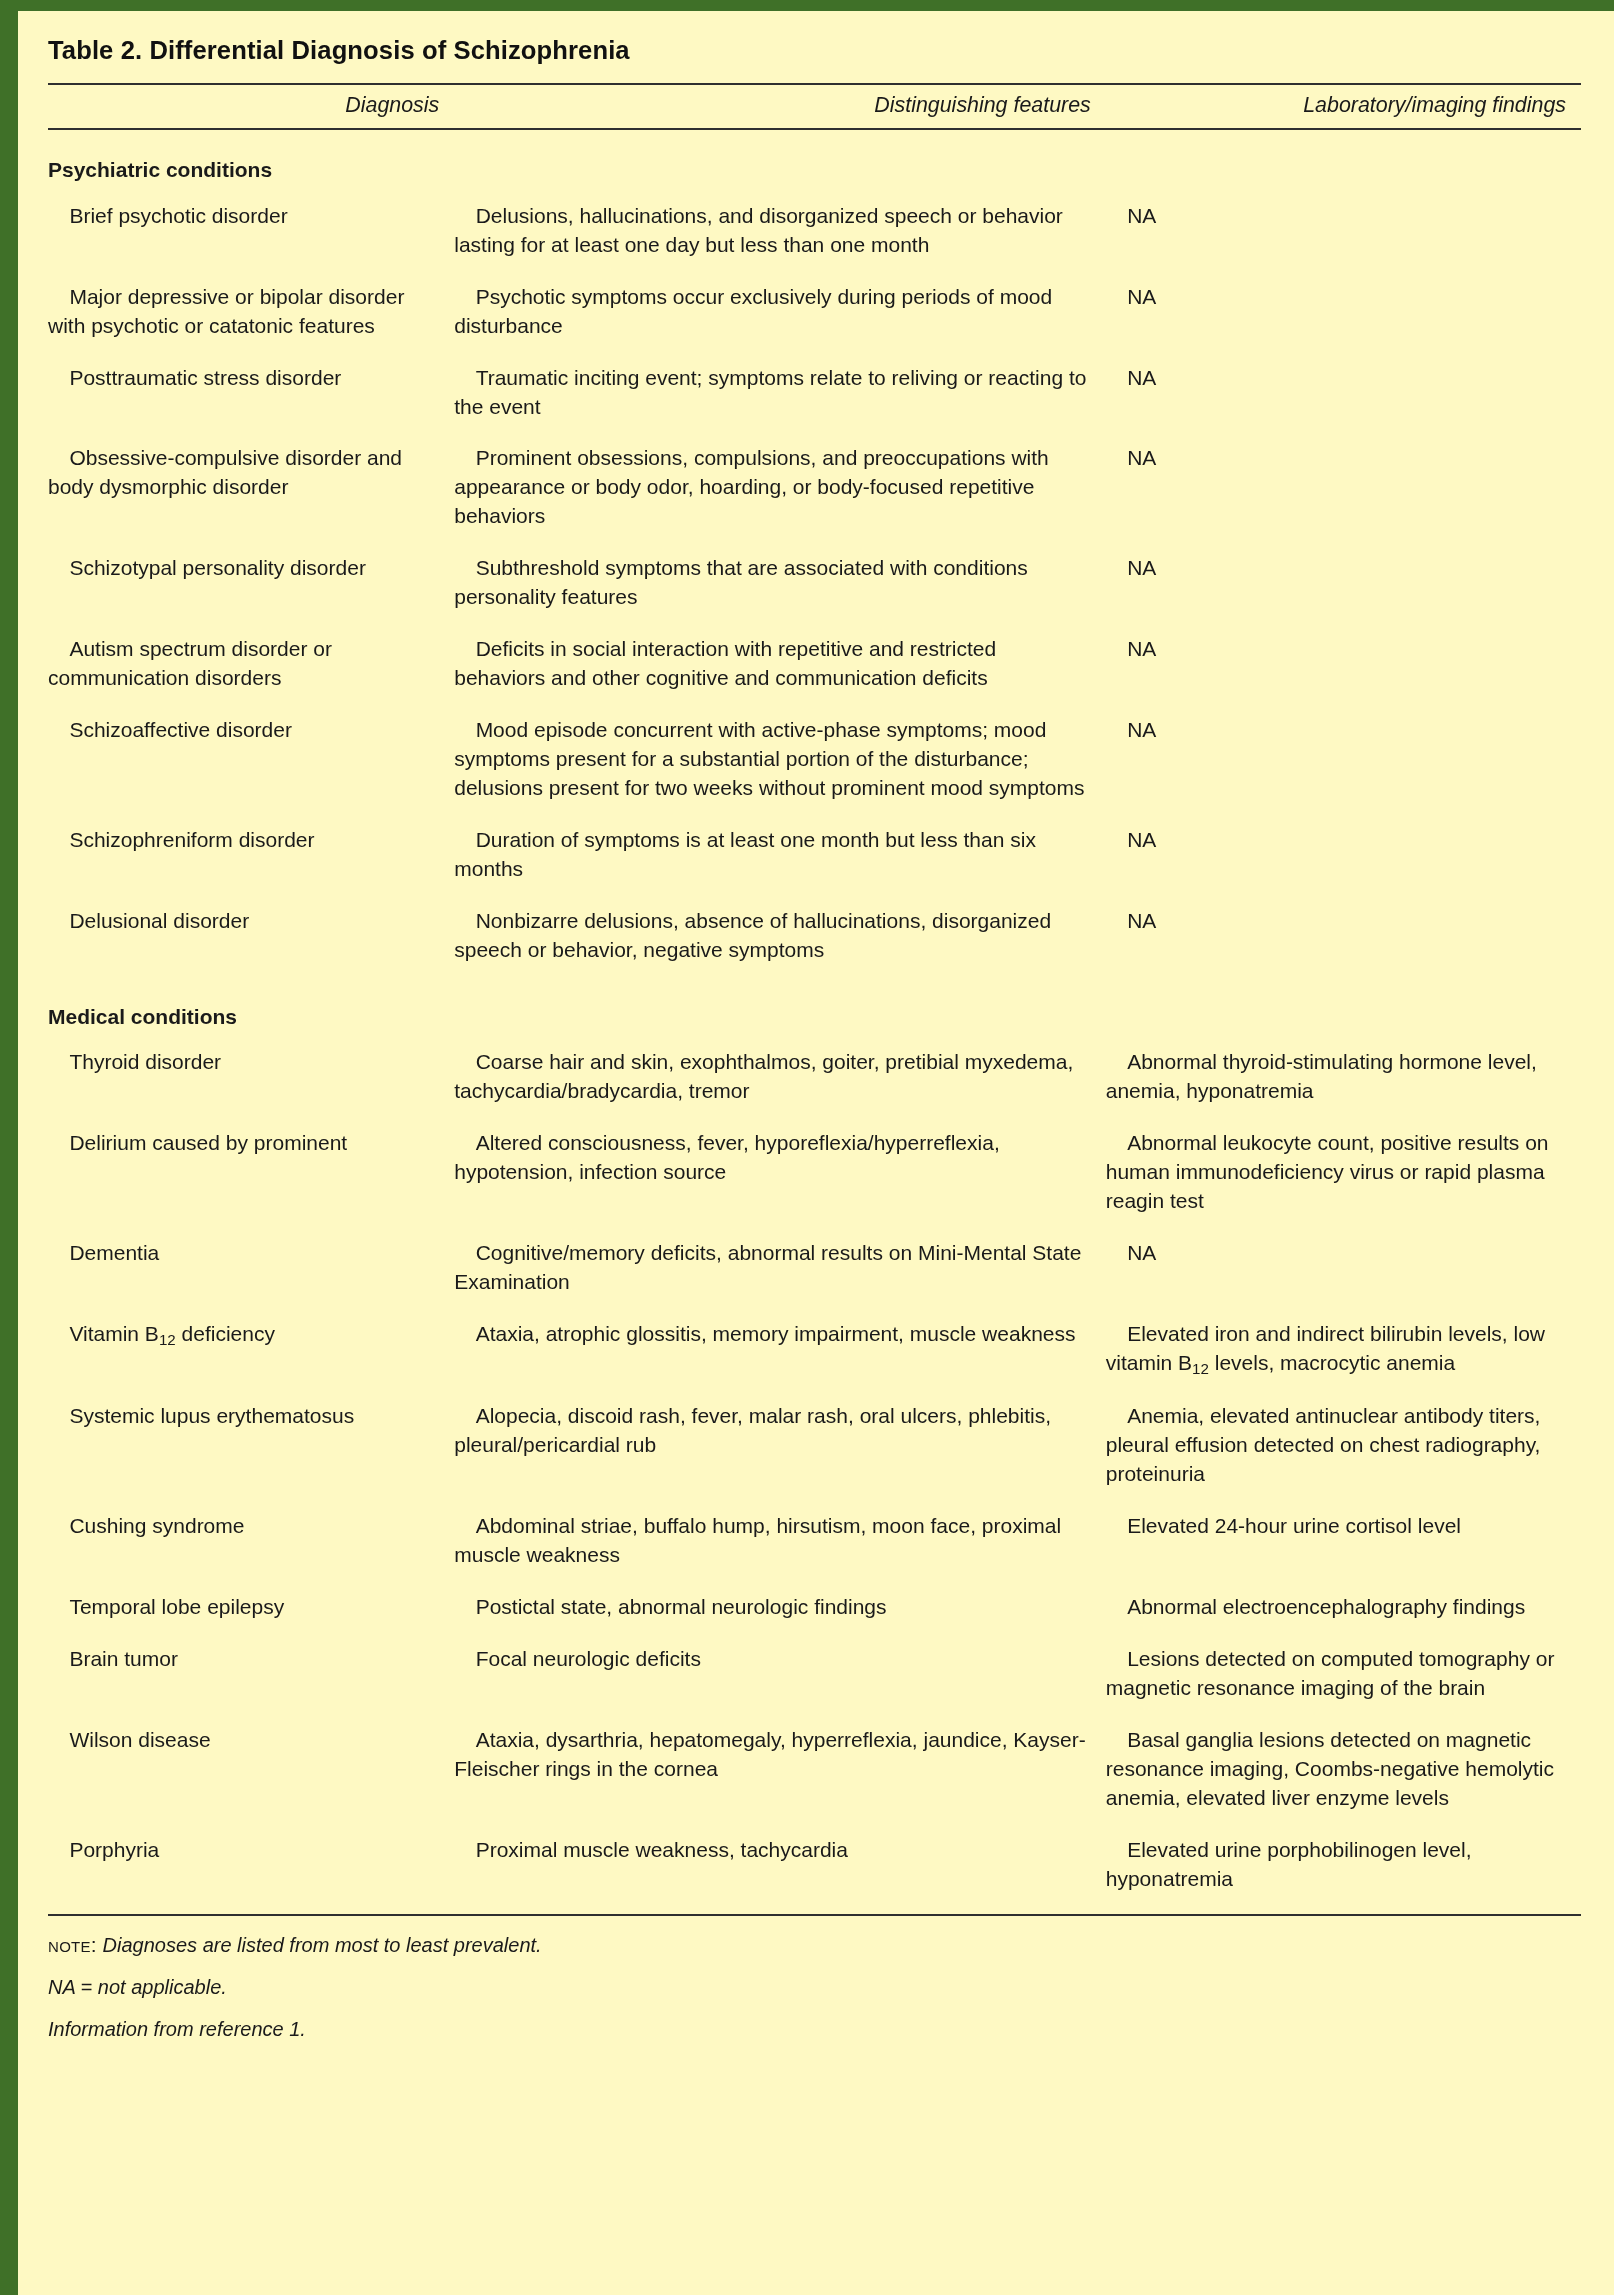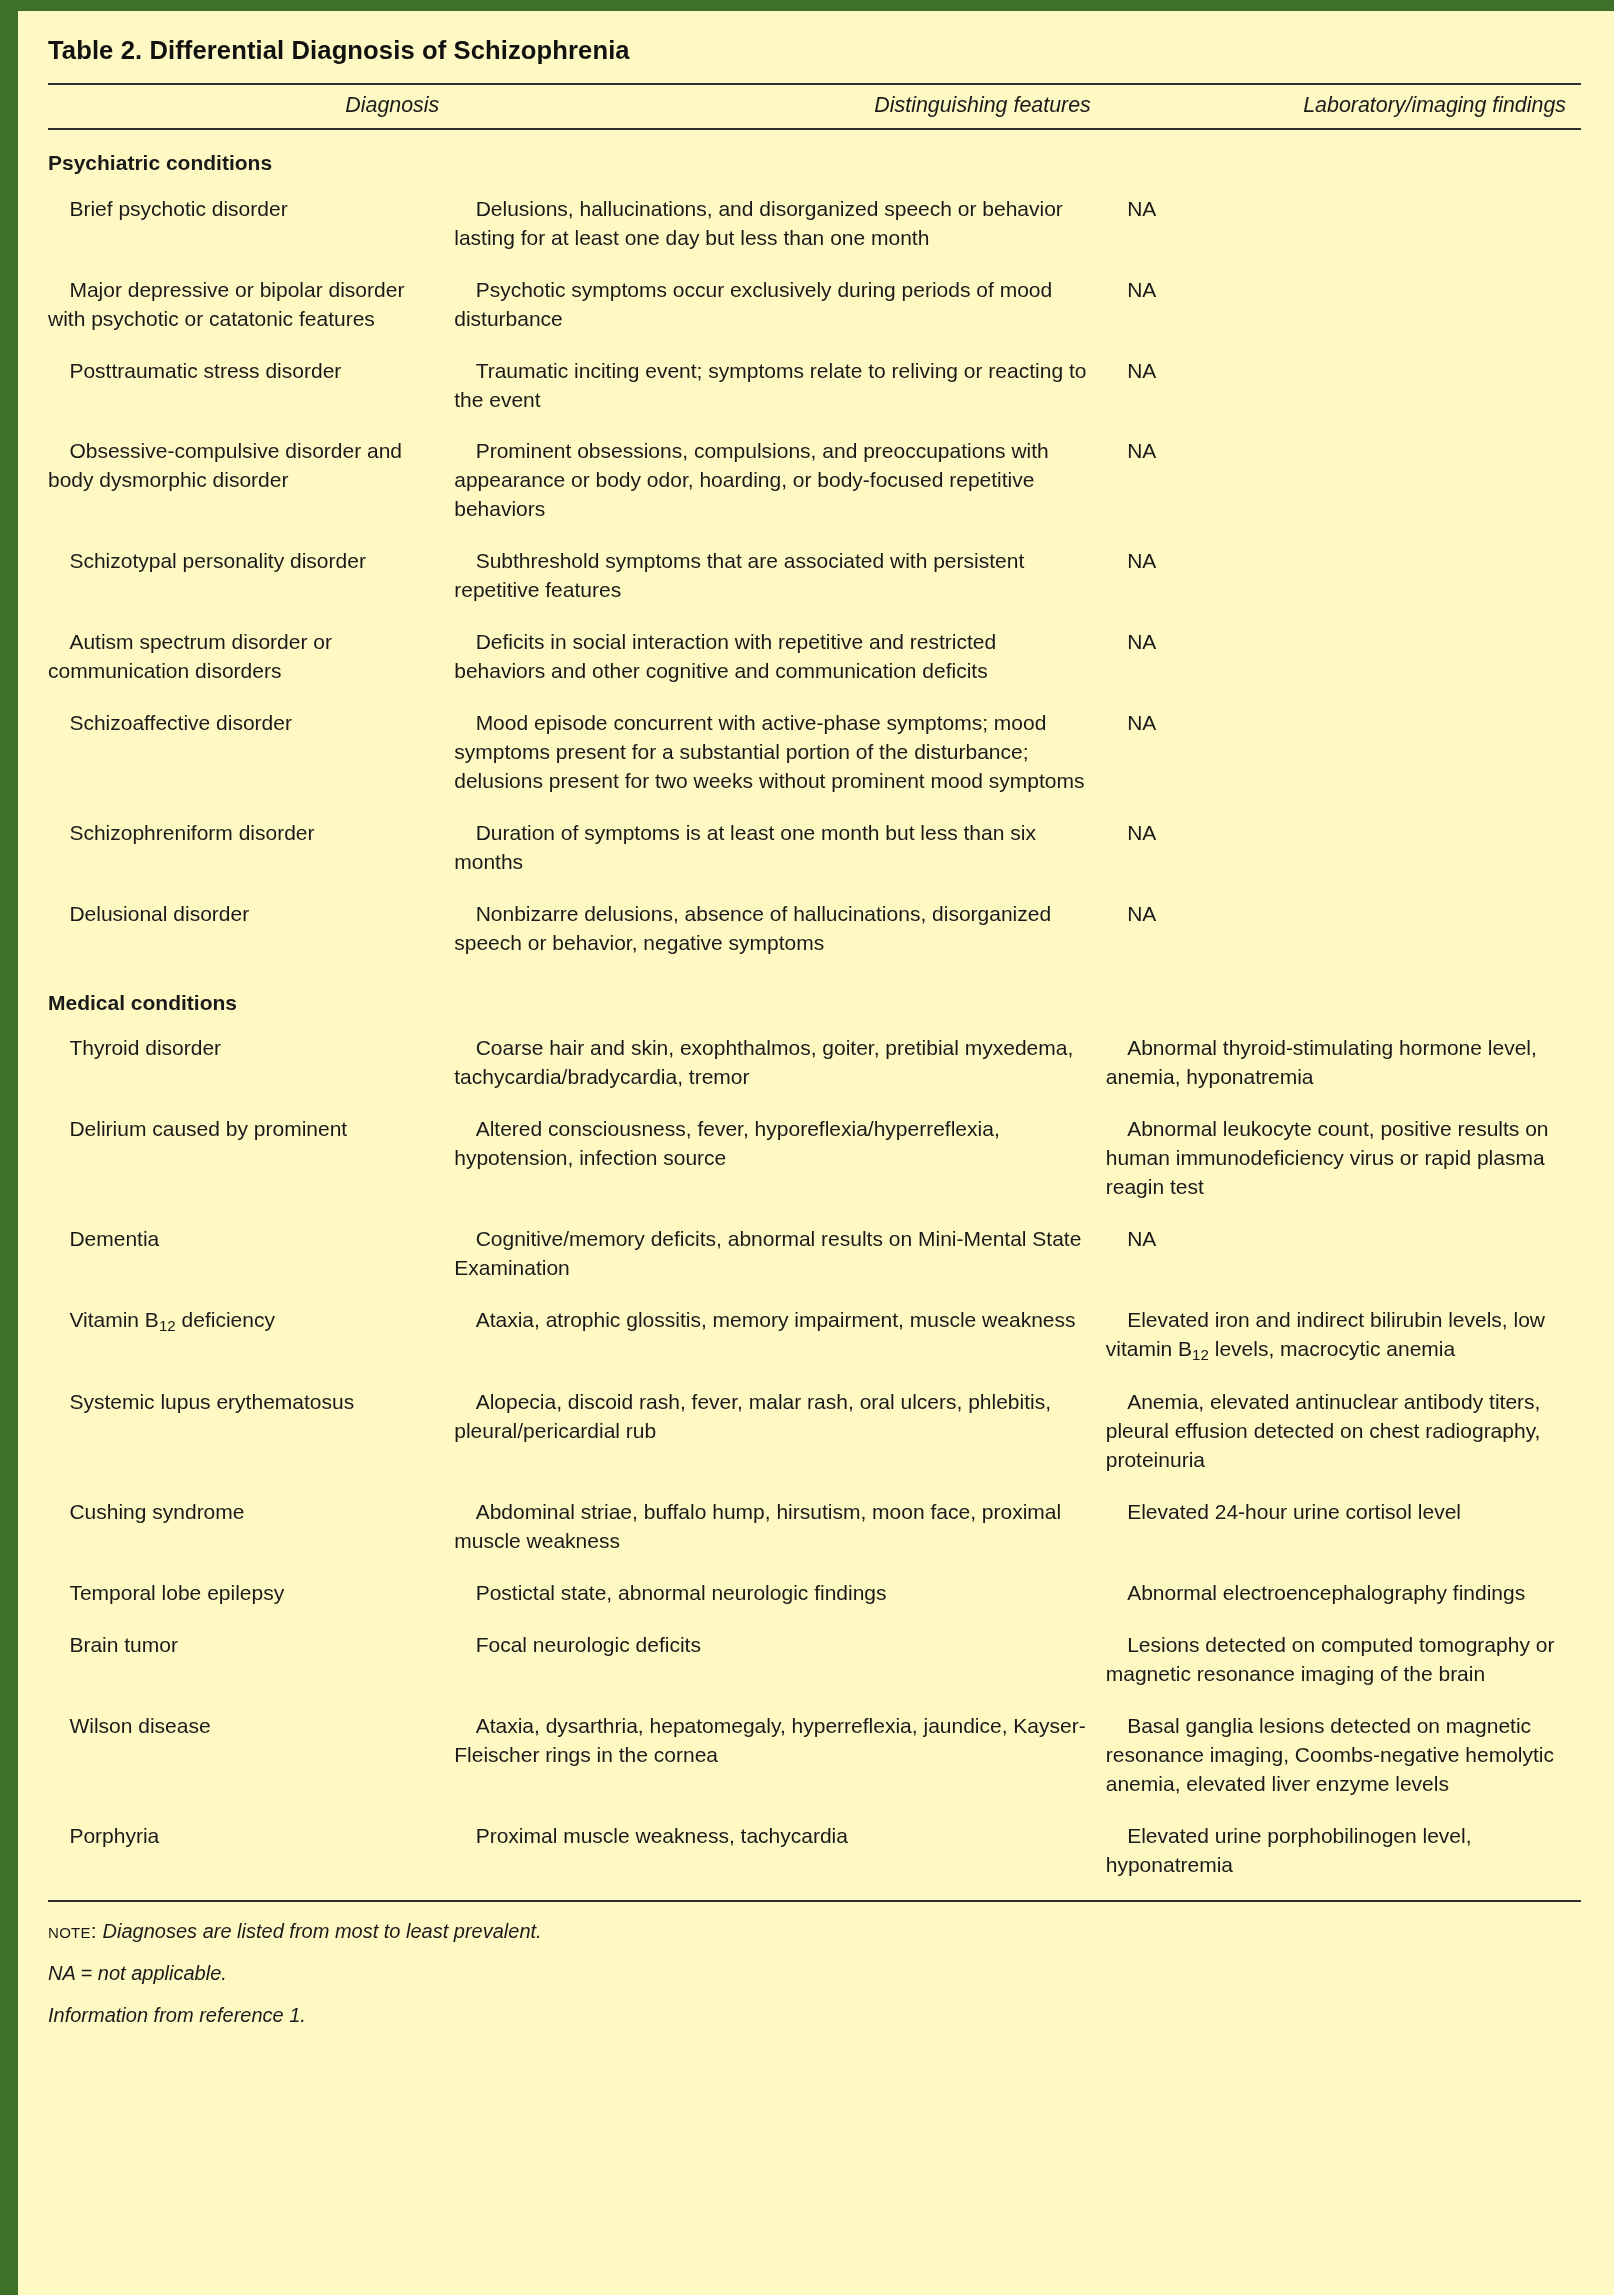--- a/index.html
+++ b/index.html
@@ -71,21 +71,21 @@
   tbody td {
     font-size: 21px;
     line-height: 1.38;
     color: #1a1a1a;
     vertical-align: top;
     padding: 11.5px 18px 11.5px 0;
   }
   tbody td.c3 { padding-right: 0; }
   tr.section td {
     font-weight: bold;
-    padding-top: 19px;
+    padding-top: 26px;
     padding-bottom: 5px;
   }
   .hang {
     padding-left: 21.4px;
     text-indent: -21.4px;
   }
   .footer {
     border-top: 2.5px solid #2f2f2f;
     margin-top: 8.2px;
     padding-top: 15px;
@@ -148,21 +148,21 @@
             <td class="c2"><span class="hang">Traumatic inciting event; symptoms relate to reliving or reacting to the event</span></td>
             <td class="c3"><span class="hang">NA</span></td>
           </tr>
           <tr>
             <td class="c1"><span class="hang">Obsessive-compulsive disorder and body dysmorphic disorder</span></td>
             <td class="c2"><span class="hang">Prominent obsessions, compulsions, and preoccupations with appearance or body odor, hoarding, or body-focused repetitive behaviors</span></td>
             <td class="c3"><span class="hang">NA</span></td>
           </tr>
           <tr>
             <td class="c1"><span class="hang">Schizotypal personality disorder</span></td>
-            <td class="c2"><span class="hang">Subthreshold symptoms that are associated with persistent repetitive features</span></td>
+            <td class="c2"><span class="hang">Subthreshold symptoms that are associated with conditions personality features</span></td>
             <td class="c3"><span class="hang">NA</span></td>
           </tr>
           <tr>
             <td class="c1"><span class="hang">Autism spectrum disorder or communication disorders</span></td>
             <td class="c2"><span class="hang">Deficits in social interaction with repetitive and restricted behaviors and other cognitive and communication deficits</span></td>
             <td class="c3"><span class="hang">NA</span></td>
           </tr>
           <tr>
             <td class="c1"><span class="hang">Schizoaffective disorder</span></td>
             <td class="c2"><span class="hang">Mood episode concurrent with active-phase symptoms; mood symptoms present for a substantial portion of the disturbance; delusions present for two weeks without prominent mood symptoms</span></td>

